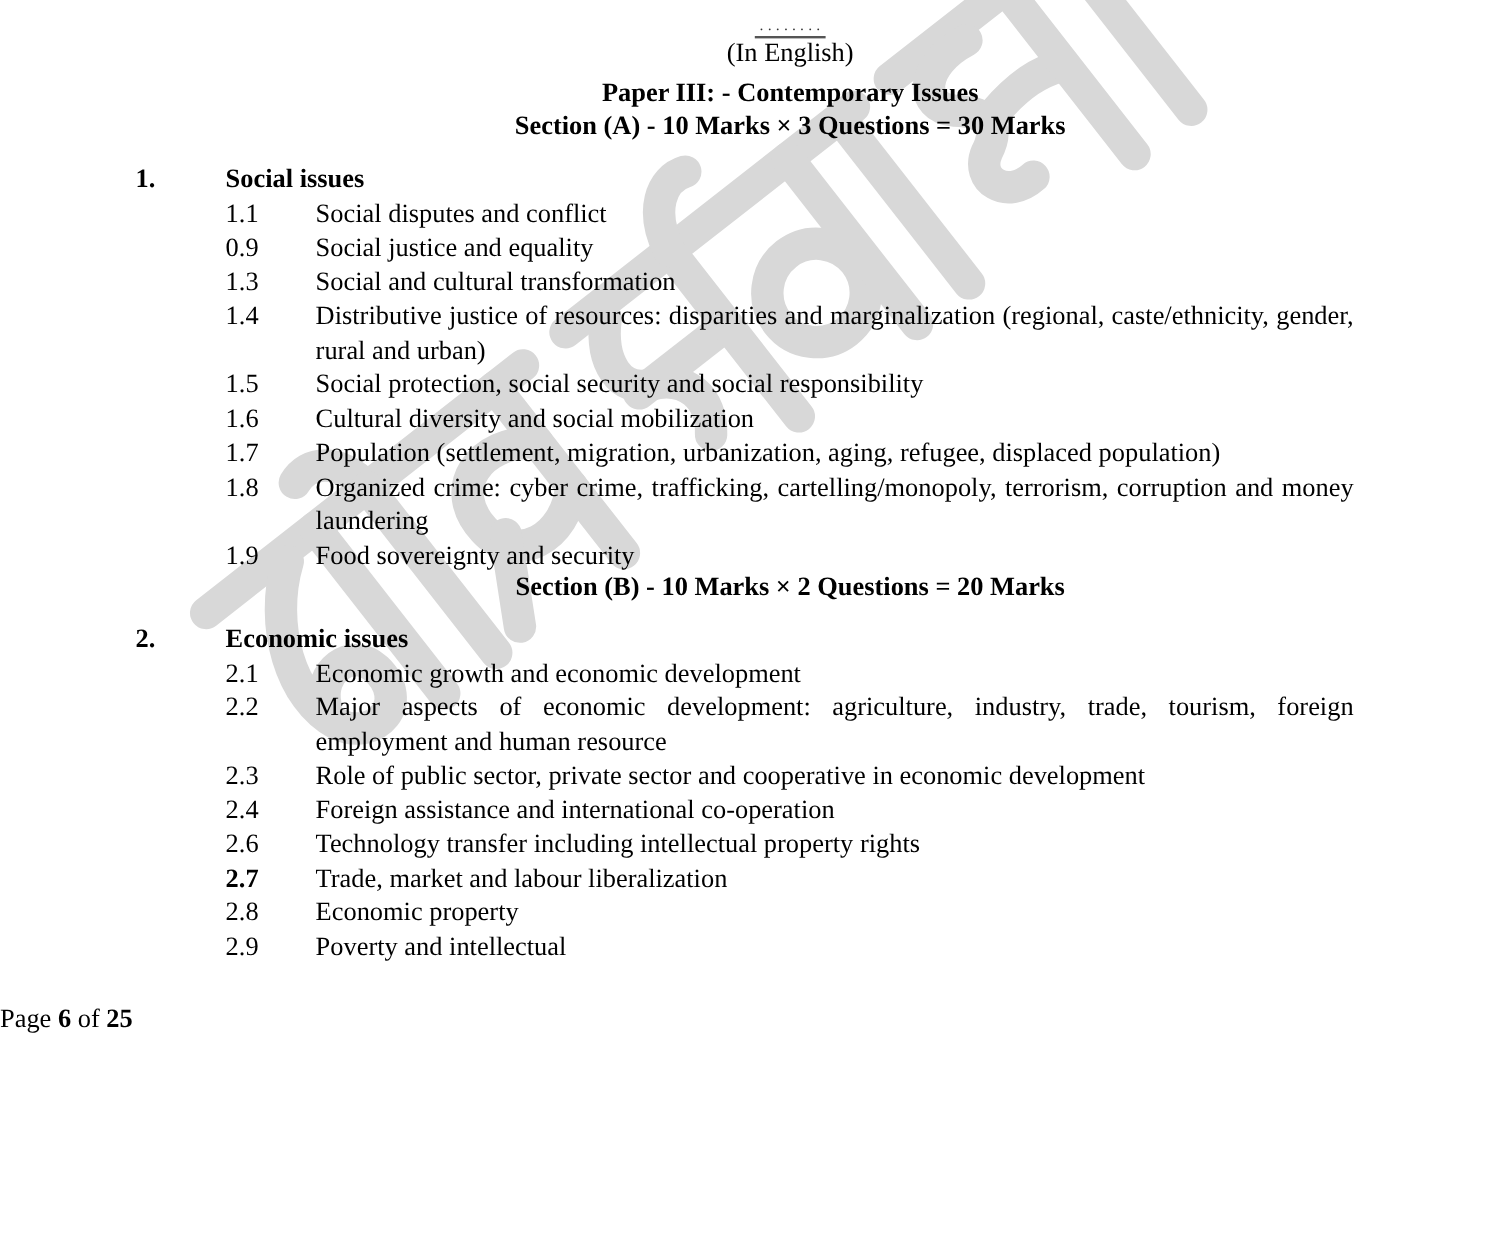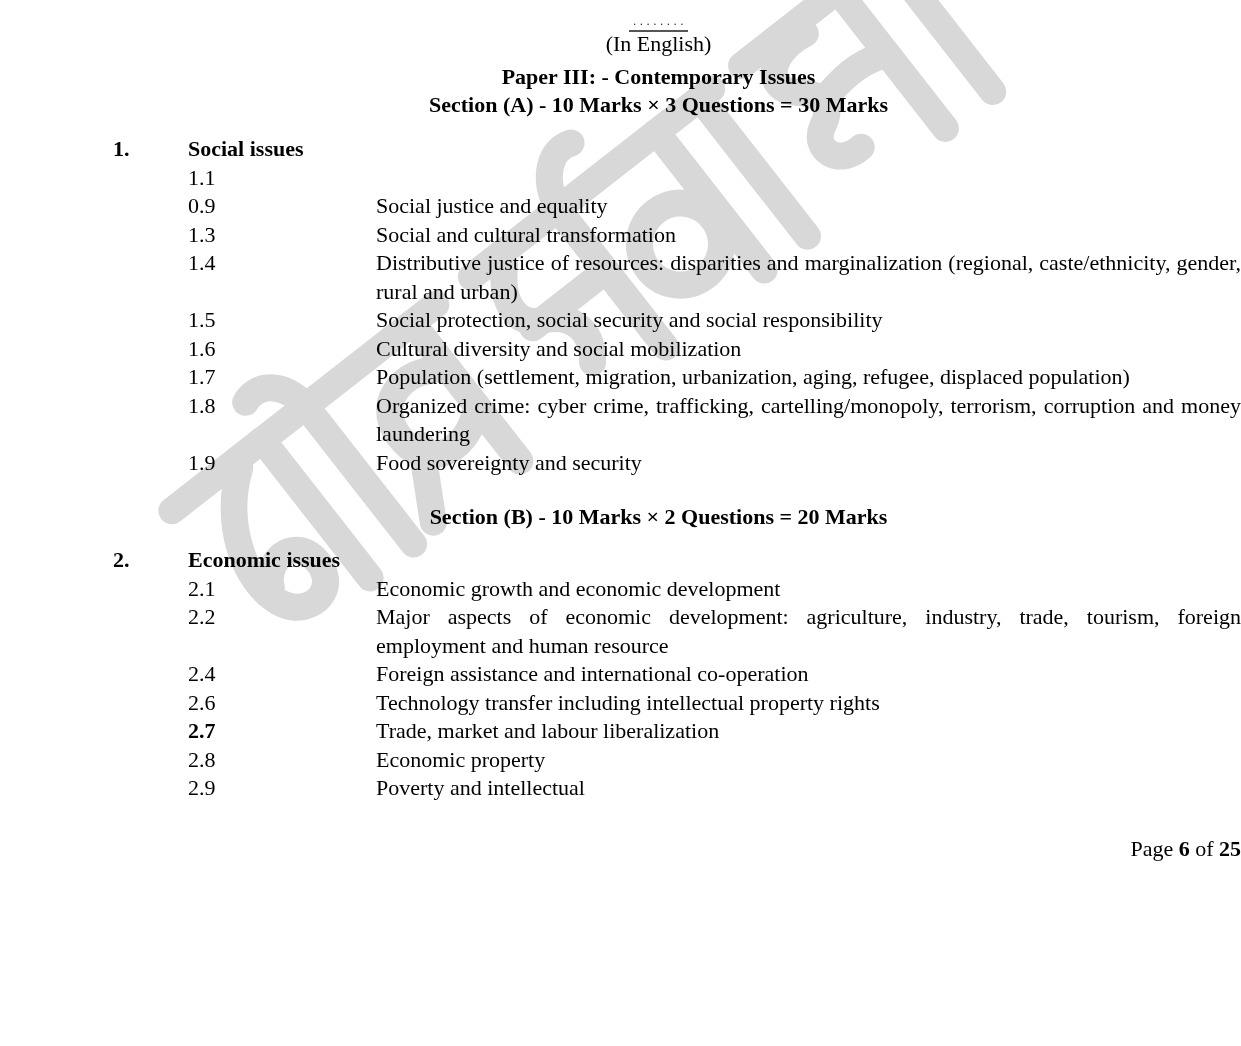--- a/index.html
+++ b/index.html
@@ -20,34 +20,34 @@
     display:inline-block;
     font-size:13px;line-height:6px;letter-spacing:3.5px;
     color:#333;padding:0 1px 6px 4px;
     border-bottom:2px solid #555;
   }
 
   .lang{line-height:24px;}
   .paper{margin-top:9px;line-height:24px;font-weight:bold;}
   .sec-head{line-height:24px;font-weight:bold;}
   .sec-a{margin-top:4px;}
-  .sec-b{margin-top:28px;}
+  .sec-b{}
 
   .topic-row{display:flex;line-height:28.5px;font-weight:bold;}
   .topic-row.first{margin-top:18px;}
   .topic-row.second{margin-top:17px;}
   .topic-num{flex:0 0 75px;margin-left:113px;}
 
-  .item{display:flex;line-height:28.5px;justify-content:space-between;}
+  .item{display:flex;line-height:28.5px;}
   .item .num{flex:0 0 75px;margin-left:188px;}
   .item .num.bold{font-weight:600;}
   .item .text{width:865px;}
   .item .text.justify{text-align:justify;}
 
-  .footer{margin-top:34px;text-align:right;line-height:24px;}
+  .footer{margin-top:34px;text-align:left;line-height:24px;}
   .footer b{font-weight:bold;}
 </style>
 </head>
 <body>
 
 <div class="watermark" aria-hidden="true">
   <svg width="1241" height="1046" viewBox="0 0 1241 1046" xmlns="http://www.w3.org/2000/svg">
     <g transform="translate(160,520) rotate(-38)" fill="none" stroke="#d8d8d8" stroke-width="27" stroke-linecap="round">
 
       <path d="M 15 0 H 350"></path>
@@ -95,20 +95,21 @@
 
   <div class="sec-head sec-a center-shift">Section (A) - 10 Marks × 3 Questions = 30 Marks</div>
 
   <div class="topic-row first">
     <span class="topic-num">1.</span>
     <span class="topic-title">Social issues</span>
   </div>
 
   <div class="item">
     <span class="num">1.1</span>
+    <span class="text">Social disputes and conflict</span>
   </div>
   <div class="item">
     <span class="num">0.9</span>
     <span class="text">Social justice and equality</span>
   </div>
   <div class="item">
     <span class="num">1.3</span>
     <span class="text">Social and cultural transformation</span>
   </div>
   <div class="item">
@@ -145,20 +146,24 @@
 
   <div class="item">
     <span class="num">2.1</span>
     <span class="text">Economic growth and economic development</span>
   </div>
   <div class="item">
     <span class="num">2.2</span>
     <span class="text justify">Major aspects of economic development: agriculture, industry, trade, tourism, foreign employment and human resource</span>
   </div>
   <div class="item">
+    <span class="num">2.3</span>
+    <span class="text">Role of public sector, private sector and cooperative in economic development</span>
+  </div>
+  <div class="item">
     <span class="num">2.4</span>
     <span class="text">Foreign assistance and international co-operation</span>
   </div>
   <div class="item">
     <span class="num">2.6</span>
     <span class="text">Technology transfer including intellectual property rights</span>
   </div>
   <div class="item">
     <span class="num bold">2.7</span>
     <span class="text">Trade, market and labour liberalization</span>

